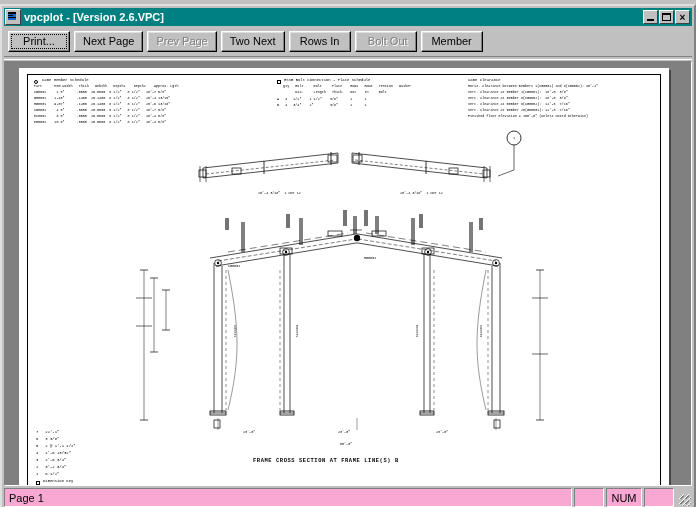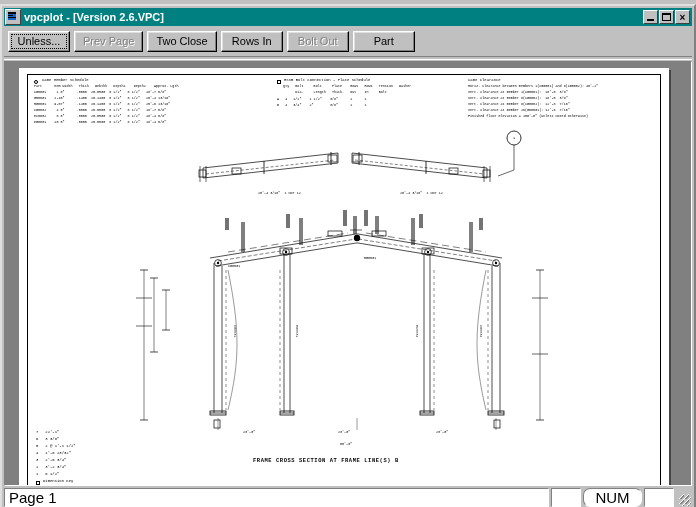--- a/index.html
+++ b/index.html
@@ -80,21 +80,21 @@
     border-right:1px solid #000000;border-bottom:1px solid #000000;
     box-shadow:inset -1px -1px 0 #808080, inset 1px 1px 0 #dfdfdf;
     display:flex;align-items:center;justify-content:center;
     box-sizing:border-box;cursor:default;white-space:nowrap;
   }
   .tbtn.focus{position:relative;}
   .tbtn.focus:after{
     content:"";position:absolute;left:2px;top:2px;right:2px;bottom:2px;
     border:1px dotted #000;
   }
-  .tbtn.disabled{color:#808080;text-shadow:1px 1px 0 #ffffff;}
+  .tbtn.disabled{color:#808080;text-shadow:1px 1px 0 #ffffff;justify-content:flex-end;}
 
   
   .tbdivider{
     flex:0 0 auto;height:2px;margin:2px 2px 0 2px;
     border-top:1px solid #808080;border-bottom:1px solid #ffffff;
   }
 
   
   .client{
     flex:1 1 auto;margin:1px 2px 0 2px;position:relative;
@@ -130,29 +130,29 @@
   .chk{
     position:absolute;width:4px;height:4px;border:1px solid #000;
     box-sizing:border-box;background:#fff;
   }
 
   
   .statusbar{
     flex:0 0 auto;height:19px;margin:2px;display:flex;align-items:stretch;
   }
   .sb-pane{
-    background:#ffffff;
+    background:#f9a8d4;
     border-top:1px solid #808080;border-left:1px solid #808080;
     border-right:1px solid #ffffff;border-bottom:1px solid #ffffff;
-    display:flex;align-items:center;padding:0 4px;font-size:15px;color:#000;
+    display:flex;align-items:center;padding:0 4px;font-size:11px;color:#000;
     box-sizing:border-box;
   }
   .sb-main{flex:1 1 auto;margin-right:2px;}
   .sb-small{width:30px;margin-right:2px;}
-  .sb-num{width:59px;justify-content:center;margin-right:2px;border-radius:7px;}
+  .sb-num{width:36px;justify-content:center;margin-right:2px;}
   .sb-grip{
     width:16px;position:relative;background:#c0c0c0;
   }
   .sb-grip:after{
     content:"";position:absolute;right:1px;bottom:1px;width:12px;height:12px;
     background:
       linear-gradient(135deg,transparent 45%,#ffffff 45%,#ffffff 58%,#808080 58%,#808080 72%,transparent 72%) 0 0/5px 5px;
   }
 </style>
 </head>
@@ -171,36 +171,39 @@
           <span class="g"></span>
         </div>
       <div class="tb-btn close">
           <span class="g">×</span>
         </div>
     </div>
   </div>
 
   <div class="toolbar">
     <div class="tbtn focus">
-        <span>Unless...</span>
+        <span>Print...</span>
+      </div>
+    <div class="tbtn">
+        <span>Next Page</span>
       </div>
     <div class="tbtn disabled">
         <span>Prev Page</span>
       </div>
     <div class="tbtn">
-        <span>Two Close</span>
+        <span>Two Next</span>
       </div>
     <div class="tbtn">
         <span>Rows In</span>
       </div>
     <div class="tbtn disabled">
         <span>Bolt Out</span>
       </div>
     <div class="tbtn">
-        <span>Part</span>
+        <span>Member</span>
       </div>
   </div>
 
   <div class="tbdivider"></div>
 
   <div class="client">
     <div class="page">
       <div class="page-inner">
 
         <div class="radio" style="left:6px;top:5px;"></div>

